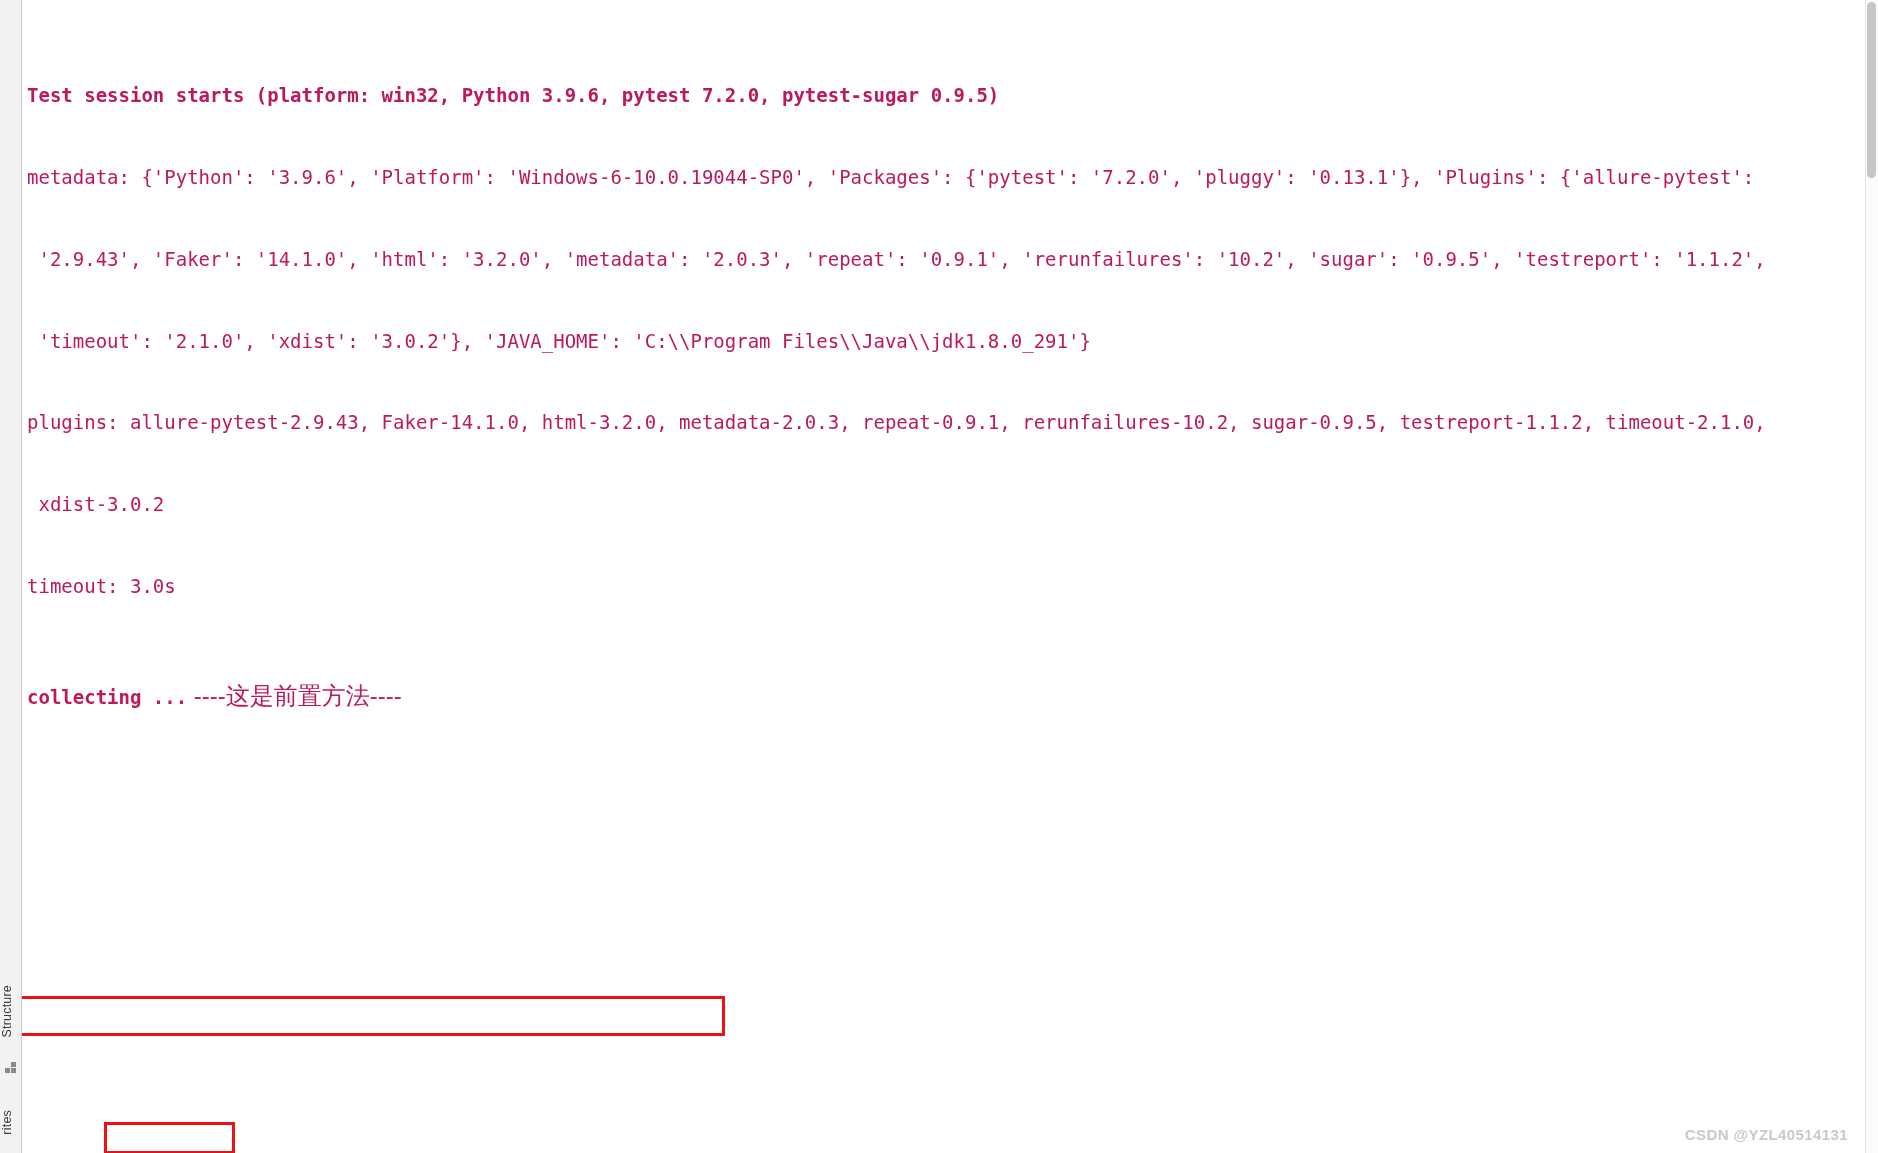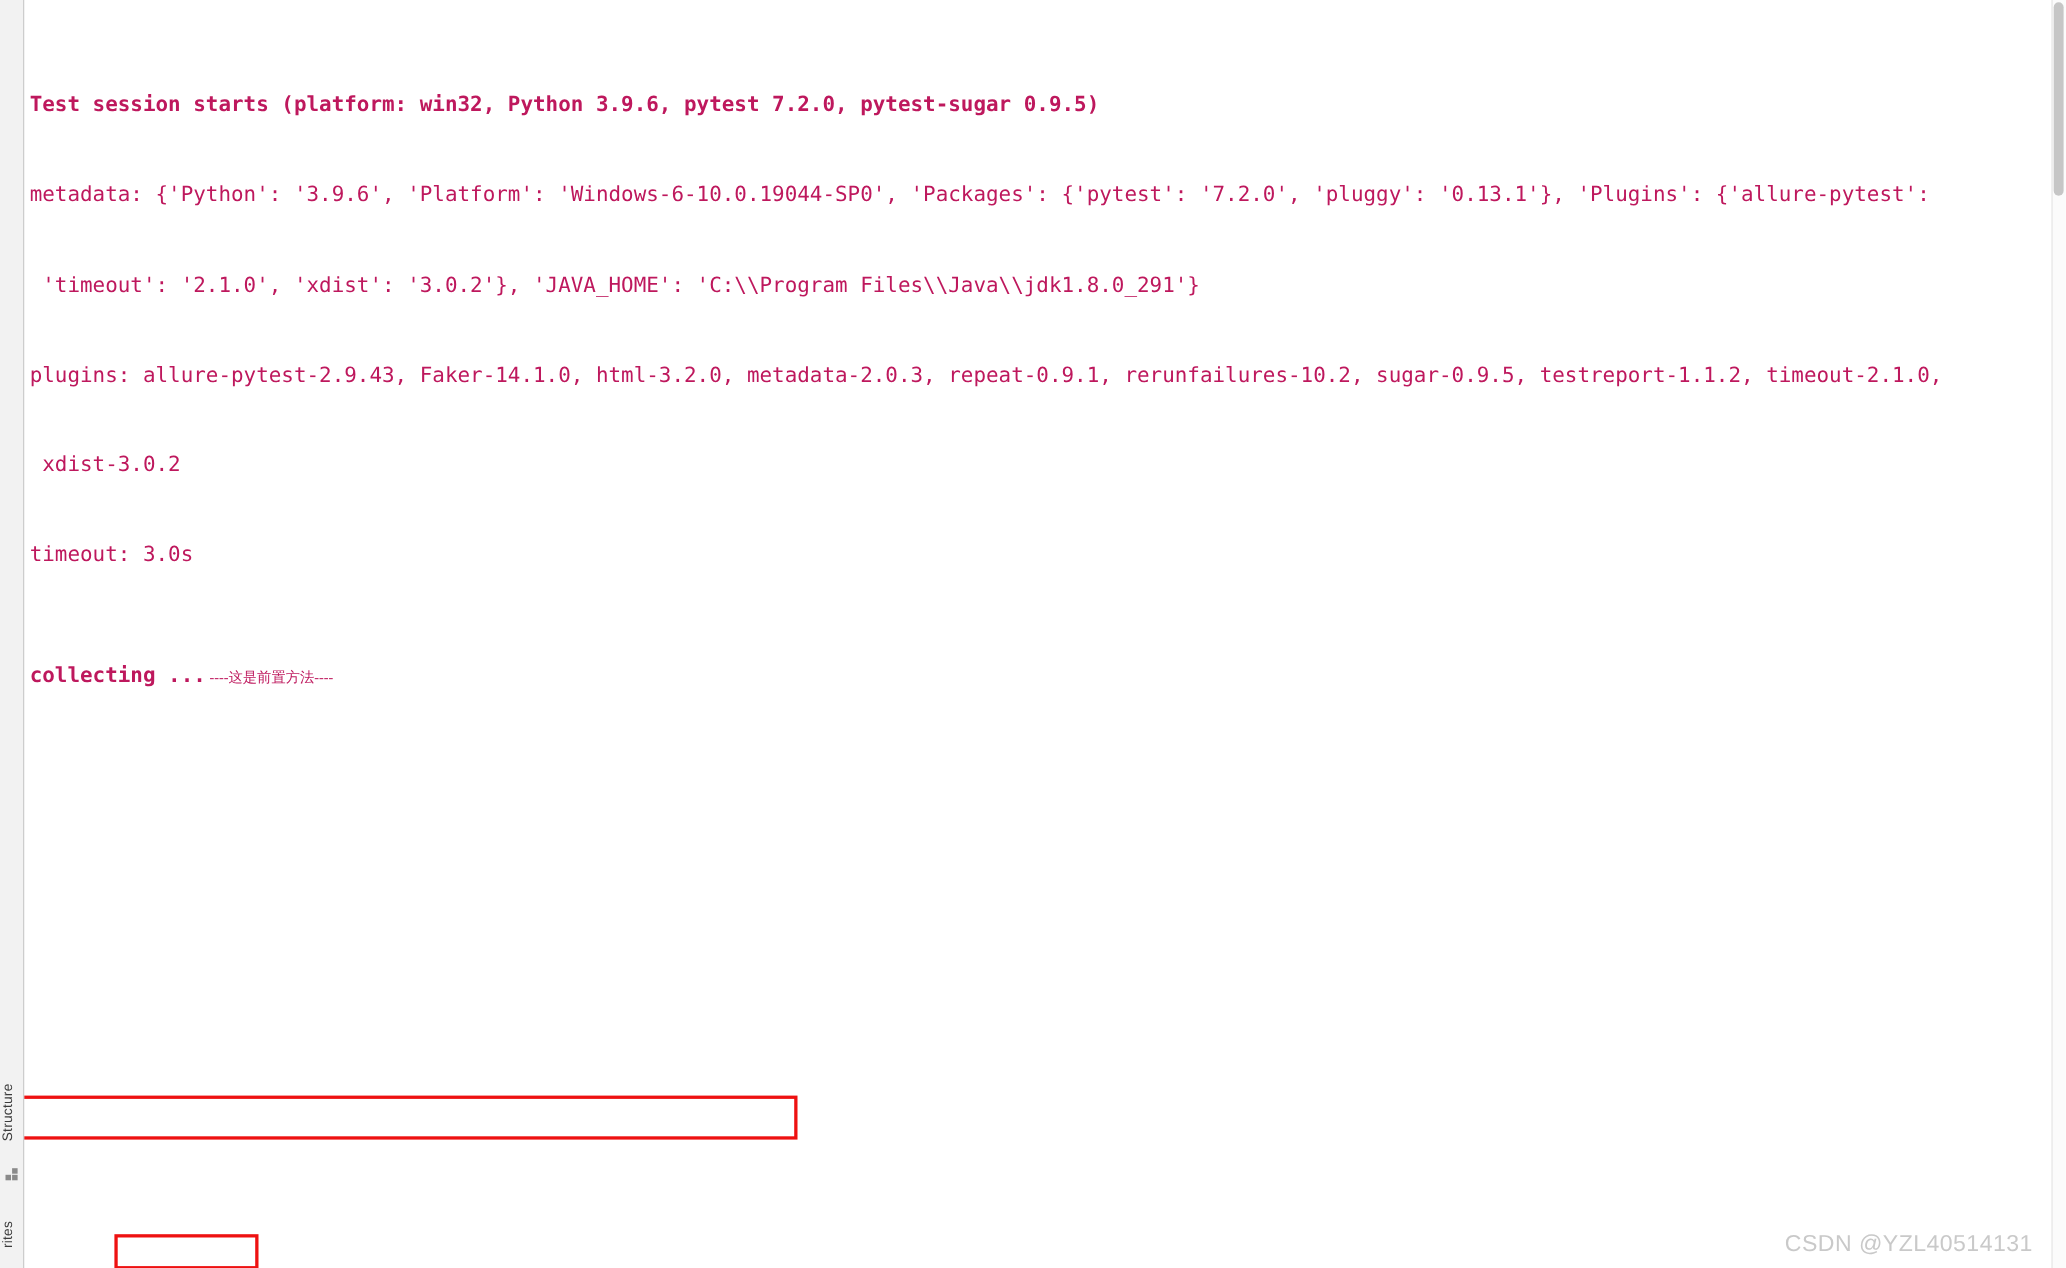--- a/index.html
+++ b/index.html
@@ -78,41 +78,42 @@
   .ln {
     height: 27.3px;
     padding-left: 4px;
     white-space: pre;
     position: relative;
   }
   .ln.blank { height: 27.3px; }
 
   .bold  { font-weight: bold; }
   .plain { color: #be185d; }
-  .cn { font-family: Liberation Serif, serif; font-size: 13px; }
+  .cn { font-family: Liberation Sans, sans-serif; font-size: 24px; }
 
   
   .redbox {
     position: absolute;
     border: 3px solid #ee1111;
     z-index: 4;
     pointer-events: none;
   }
   #redbox-skipped  { left: 18px;  top: 996px;  width: 707px; height: 40px; }
   #redbox-1skipped { left: 104px; top: 1122px; width: 131px; height: 32px; }
 
   
   #watermark {
     position: absolute;
     right: 30px; bottom: 10px;
     color: #c9c9c9;
     font-family: "Liberation Sans", sans-serif;
-    font-size: 21px;
+    font-size: 15px;
     letter-spacing: .4px;
     z-index: 7;
+    font-weight: bold;
   }
 </style>
 </head>
 <body>
 
 <div id="gutter">
   <span class="vtool" id="tool-structure">Structure</span>
   <span class="vtool-icon" id="tool-structure-icon">
     <i class="vi1"></i>
       <i class="vi2"></i>
@@ -122,20 +123,21 @@
 </div>
 
 <div id="scroll-track">
   <div id="scroll-thumb"></div>
 </div>
 
 <div id="console">
 
   <div class="ln"><span class="bold plain">Test session starts (platform: win32, Python 3.9.6, pytest 7.2.0, pytest-sugar 0.9.5)</span></div>
   <div class="ln"><span class="plain">metadata: {'Python': '3.9.6', 'Platform': 'Windows-6-10.0.19044-SP0', 'Packages': {'pytest': '7.2.0', 'pluggy': '0.13.1'}, 'Plugins': {'allure-pytest':</span></div>
+  <div class="ln"><span class="plain"> '2.9.43', 'Faker': '14.1.0', 'html': '3.2.0', 'metadata': '2.0.3', 'repeat': '0.9.1', 'rerunfailures': '10.2', 'sugar': '0.9.5', 'testreport': '1.1.2',</span></div>
   <div class="ln"><span class="plain"> 'timeout': '2.1.0', 'xdist': '3.0.2'}, 'JAVA_HOME': 'C:\\Program Files\\Java\\jdk1.8.0_291'}</span></div>
   <div class="ln"><span class="plain">plugins: allure-pytest-2.9.43, Faker-14.1.0, html-3.2.0, metadata-2.0.3, repeat-0.9.1, rerunfailures-10.2, sugar-0.9.5, testreport-1.1.2, timeout-2.1.0,</span></div>
   <div class="ln"><span class="plain"> xdist-3.0.2</span></div>
   <div class="ln"><span class="plain">timeout: 3.0s</span></div>
 
   <div class="ln"><span class="bold plain">collecting ...</span><span class="cn plain"> ----这是前置方法----</span></div>
 
   <div class="ln blank"></div>
 
   

